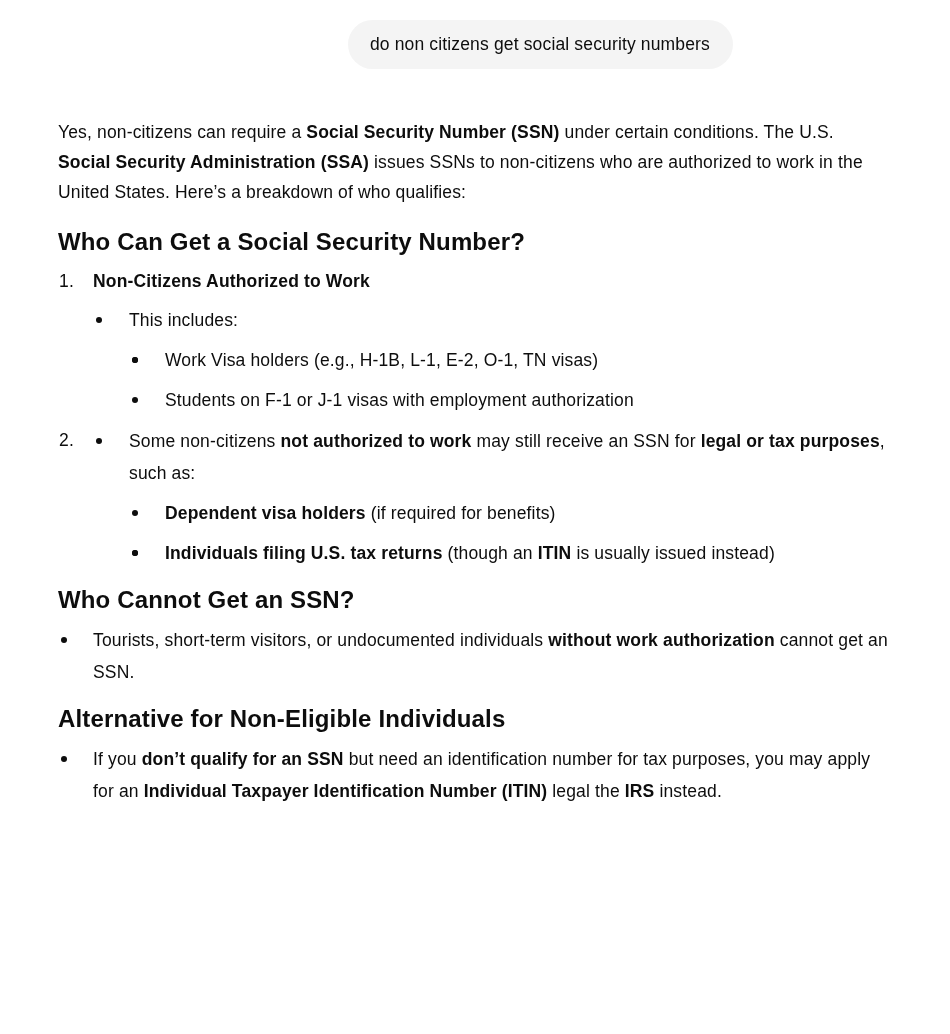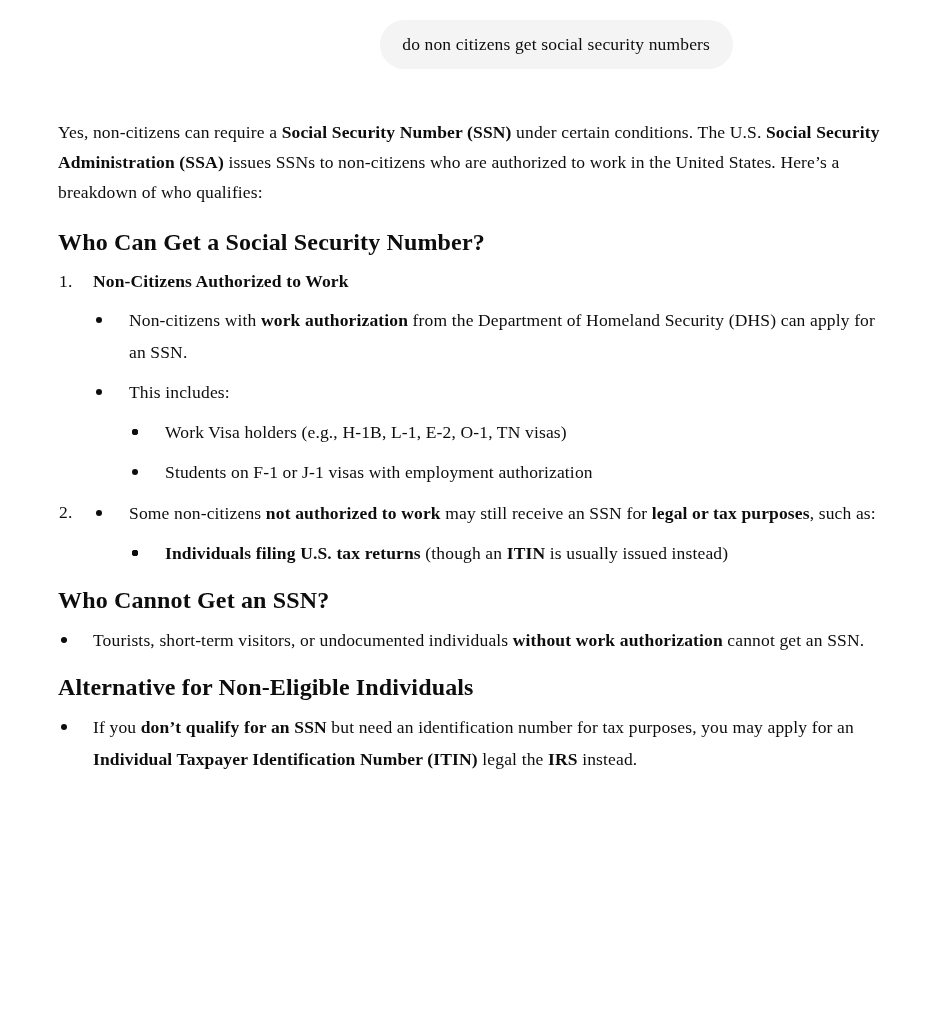--- a/index.html
+++ b/index.html
@@ -13,21 +13,20 @@
       overflow: hidden;
       font-family: "Liberation Sans", "DejaVu Sans", sans-serif;
       color: #0d0d0d;
       font-size: 17.5px;
       letter-spacing: 0.15px;
     }
     .chat {
       position: relative;
       width: 798px;
       height: 1034px;
-      font-family: Liberation Serif, serif;
     }
     .user-row {
       position: absolute;
       top: 20px;
       right: 65px;
     }
     .user-bubble {
       background: #f4f4f4;
       border-radius: 25px;
       padding: 13px 23px 14px 22px;
@@ -107,33 +106,32 @@
 
     <p class="para"><span>Yes, non-citizens can require a </span><b>Social Security Number (SSN)</b><span> under certain conditions. The U.S. </span><b>Social Security Administration (SSA)</b><span> issues SSNs to non-citizens who are authorized to work in the United States. Here’s a breakdown of who qualifies:</span></p>
 
     <div class="section">
       <div class="h3">Who Can Get a Social Security Number?</div>
       <ol class="top" id="s1-list">
           <li>
             <span class="num">1.</span>
             <div><b>Non-Citizens Authorized to Work</b></div>
             <ul class="lvl">
-              <li><span class="bullet"></span><span><span>Non-citizens with </span><b>work authorization</b><span> from the Department of Homeland Security (DHS) can apply for an SSN.</span></span></li>
               <li><span class="bullet"></span><span><span>This includes:</span></span><ul class="lvl">
                   <li><span class="bullet"></span></li>
                   <li><span class="bullet"></span><span><span>Work Visa holders (e.g., H-1B, L-1, E-2, O-1, TN visas)</span></span></li>
                   <li><span class="bullet"></span><span><span>Students on F-1 or J-1 visas with employment authorization</span></span></li>
                 </ul></li>
             </ul>
           </li>
           <li>
             <span class="num">2.</span>
             <ul class="lvl">
               <li><span class="bullet"></span><span><span>Some non-citizens </span><b>not authorized to work</b><span> may still receive an SSN for </span><b>legal or tax purposes</b><span>, such as:</span></span><ul class="lvl">
-                  <li><span class="bullet"></span></li>
+                  <li><span class="bullet"></span><span><b>Dependent visa holders</b><span> (if required for benefits)</span></span></li>
                   <li><span class="bullet"></span></li>
                   <li><span class="bullet"></span><span><b>Individuals filing U.S. tax returns</b><span> (though an </span><b>ITIN</b><span> is usually issued instead)</span></span></li>
                 </ul></li>
             </ul>
           </li>
         </ol>
     </div>
 
     <div class="section">
       <div class="h3">Who Cannot Get an SSN?</div>

